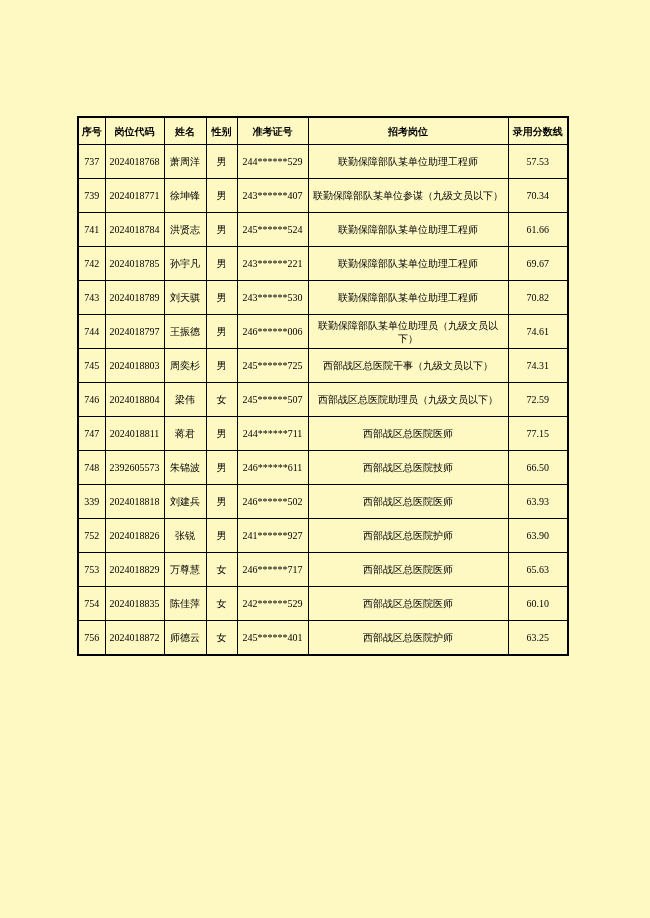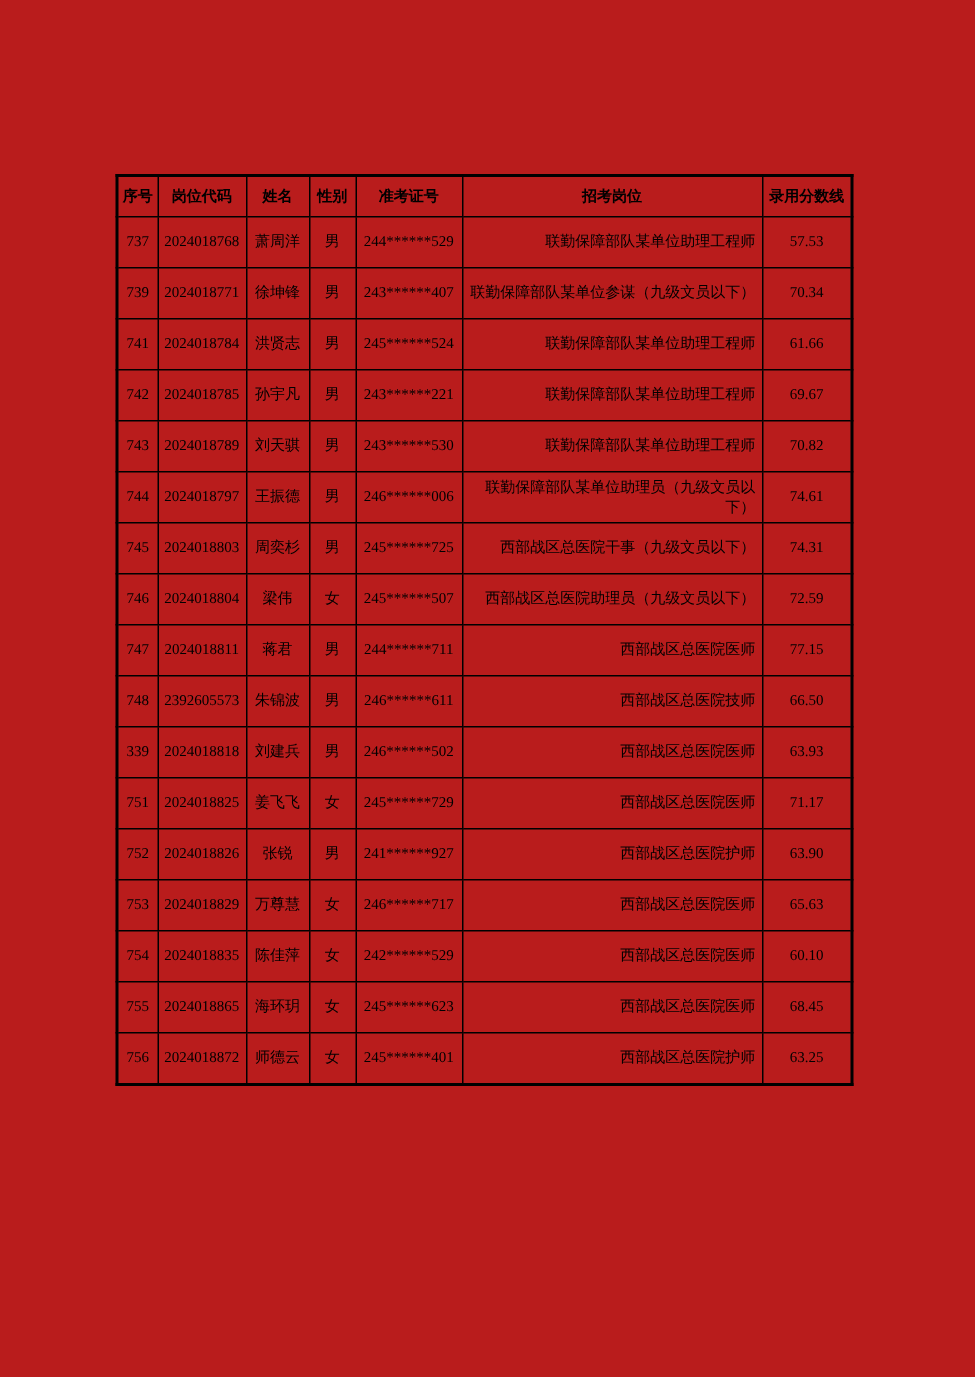--- a/index.html
+++ b/index.html
@@ -4,21 +4,21 @@
 <style>
   html, body {
     margin: 0;
     padding: 0;
     background: #ffffff;
   }
   .page {
     position: relative;
     width: 650px;
     height: 918px;
-    background: #b91c1c;
+    background: #fef9c3;
     overflow: hidden;
     font-family: "Liberation Serif", "DejaVu Serif", serif;
     color: #000000;
   }
   table.score-table {
     position: absolute;
     left: 77px;
     top: 116px;
     width: 490px;
     border-collapse: collapse;
@@ -39,21 +39,21 @@
   }
   table.score-table th {
     font-weight: bold;
     height: 24px;
   }
   table.score-table td {
     height: 31px;
     font-weight: normal;
   }
   table.score-table td.cell-position {
-    text-align: right;
+    text-align: center;
     padding-left: 4px;
     padding-right: 4px;
   }
   col.c-seq      { width: 27px; }
   col.c-code     { width: 59px; }
   col.c-name     { width: 42px; }
   col.c-gender   { width: 31px; }
   col.c-ticket   { width: 71px; }
   col.c-position { width: 200px; }
   col.c-score    { width: 60px; }
@@ -177,29 +177,20 @@
         <tr>
           <td class="cell-seq">339</td>
           <td class="cell-code">2024018818</td>
           <td class="cell-name">刘建兵</td>
           <td class="cell-gender">男</td>
           <td class="cell-ticket">246******502</td>
           <td class="cell-position">西部战区总医院医师</td>
           <td class="cell-score">63.93</td>
         </tr>
         <tr>
-          <td class="cell-seq">751</td>
-          <td class="cell-code">2024018825</td>
-          <td class="cell-name">姜飞飞</td>
-          <td class="cell-gender">女</td>
-          <td class="cell-ticket">245******729</td>
-          <td class="cell-position">西部战区总医院医师</td>
-          <td class="cell-score">71.17</td>
-        </tr>
-        <tr>
           <td class="cell-seq">752</td>
           <td class="cell-code">2024018826</td>
           <td class="cell-name">张锐</td>
           <td class="cell-gender">男</td>
           <td class="cell-ticket">241******927</td>
           <td class="cell-position">西部战区总医院护师</td>
           <td class="cell-score">63.90</td>
         </tr>
         <tr>
           <td class="cell-seq">753</td>
@@ -211,29 +202,20 @@
           <td class="cell-score">65.63</td>
         </tr>
         <tr>
           <td class="cell-seq">754</td>
           <td class="cell-code">2024018835</td>
           <td class="cell-name">陈佳萍</td>
           <td class="cell-gender">女</td>
           <td class="cell-ticket">242******529</td>
           <td class="cell-position">西部战区总医院医师</td>
           <td class="cell-score">60.10</td>
-        </tr>
-        <tr>
-          <td class="cell-seq">755</td>
-          <td class="cell-code">2024018865</td>
-          <td class="cell-name">海环玥</td>
-          <td class="cell-gender">女</td>
-          <td class="cell-ticket">245******623</td>
-          <td class="cell-position">西部战区总医院医师</td>
-          <td class="cell-score">68.45</td>
         </tr>
         <tr>
           <td class="cell-seq">756</td>
           <td class="cell-code">2024018872</td>
           <td class="cell-name">师德云</td>
           <td class="cell-gender">女</td>
           <td class="cell-ticket">245******401</td>
           <td class="cell-position">西部战区总医院护师</td>
           <td class="cell-score">63.25</td>
         </tr>

